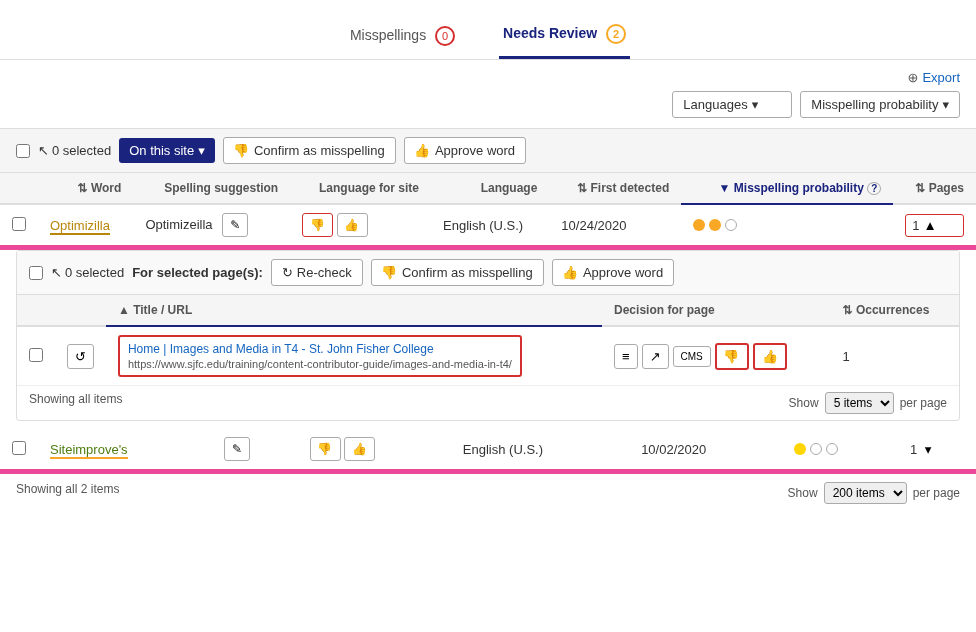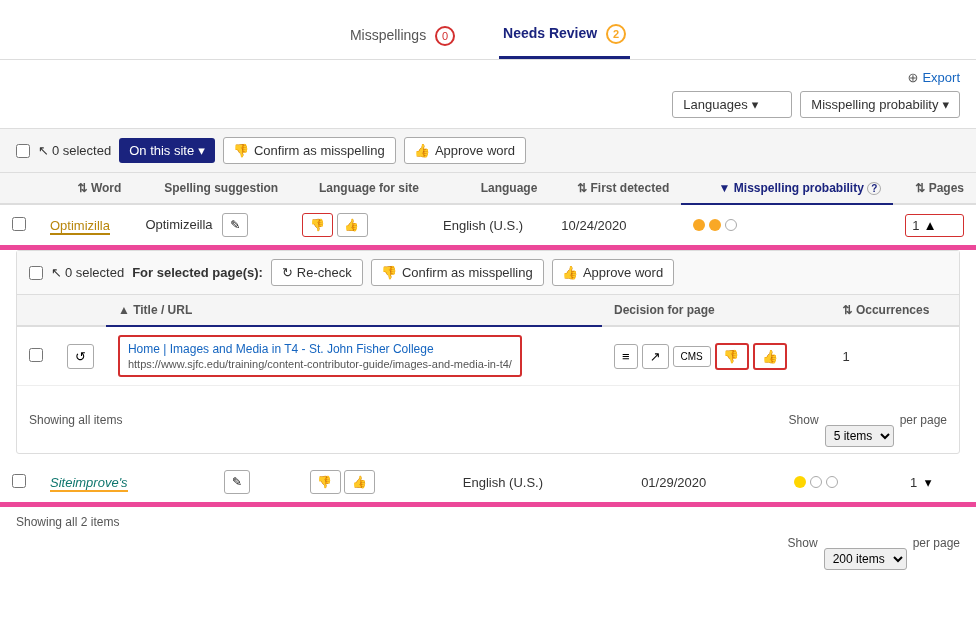--- a/index.html
+++ b/index.html
@@ -79,21 +79,21 @@
     .main-table { width: 100%; border-collapse: collapse; }
     .main-table th {
       background: #f5f5f5; border-bottom: 2px solid #ddd; padding: 8px 12px;
       text-align: right; font-size: 12px; color: #555; font-weight: 600;
       white-space: nowrap;
       margin-top: 20px;
     }
     .main-table th.sorted { border-bottom: 2px solid #1a237e; color: #1a237e; }
     .main-table td { padding: 8px 12px; border-bottom: 5px solid #ec4899; vertical-align: middle; }
     .word-link { color: #b8860b; text-decoration: none; border-bottom: 2px solid #b8860b; }
-    .word-link2 { color: #0f766e; text-decoration: none; border-bottom: 2px solid #f9a825; font-style: italic; }
+    .word-link2 { color: #4d7c0f; text-decoration: none; border-bottom: 2px solid #f9a825; }
     .icon-btn {
       border: 1px solid #aaa; border-radius: 3px; background: #fff;
       padding: 4px 7px; cursor: pointer; font-size: 12px;
     }
     .icon-btn.highlighted { border-color: #d32f2f; }
     .dots-container { display: flex; gap: 4px; align-items: center; }
     .dot { width: 12px; height: 12px; border-radius: 50%; }
     .dot-orange { background: #f9a825; }
     .dot-empty { background: #fff; border: 1px solid #aaa; }
     .dot-yellow { background: #ffd600; }
@@ -117,25 +117,25 @@
       text-align: left; font-size: 12px; color: #555; font-weight: 600;
     }
     .sub-table th.sorted-blue { border-bottom: 2px solid #1a237e; margin-top: 30px; }
     .sub-table td { padding: 8px 12px; border-bottom: 1px solid #eee; vertical-align: middle; }
     .page-link { color: #1565c0; font-size: 12px; text-decoration: none; }
     .page-url { color: #555; font-size: 11px; text-align: right; }
     .page-link-box {
       border: 2px solid #d32f2f; border-radius: 3px; padding: 4px 8px; display: inline-block;
     }
     .sub-panel-footer {
-      display: flex; align-items: center; justify-content: space-between;
+      display: flex; align-items: flex-start; justify-content: space-between;
       padding: 6px 12px; font-size: 12px; color: #555; gap: 20px;
     }
     .per-page-select {
-      border: 1px solid #aaa; border-radius: 3px; padding: 2px 4px; font-size: 12px; margin-top: 33px;
+      border: 1px solid #aaa; border-radius: 3px; padding: 2px 4px; font-size: 12px;
     }
     .icon-action-btn {
       border: 1px solid #aaa; border-radius: 3px; background: #fff;
       padding: 4px 7px; cursor: pointer; font-size: 13px;
     }
     .icon-action-btn.highlighted { border: 2px solid #d32f2f; }
     .sub-row-icons { display: flex; gap: 4px; align-items: center; }
 
     
     .main-footer {
@@ -372,21 +372,21 @@
         <button class="icon-btn">✎</button>
       </td>
       <td>
         <button class="icon-btn">👎</button>
         <button class="icon-btn">👍</button>
       </td>
       <td>
         <span>English (U.S.)</span>
       </td>
       <td>
-        <span>01/29/2020</span>
+        <span>10/02/2020</span>
       </td>
       <td>
         <div class="dots-container">
           <span class="dot dot-yellow"></span>
           <span class="dot dot-empty"></span>
           <span class="dot dot-empty"></span>
         </div>
       </td>
       <td>
         <span style="margin-right:4px;">1</span>

